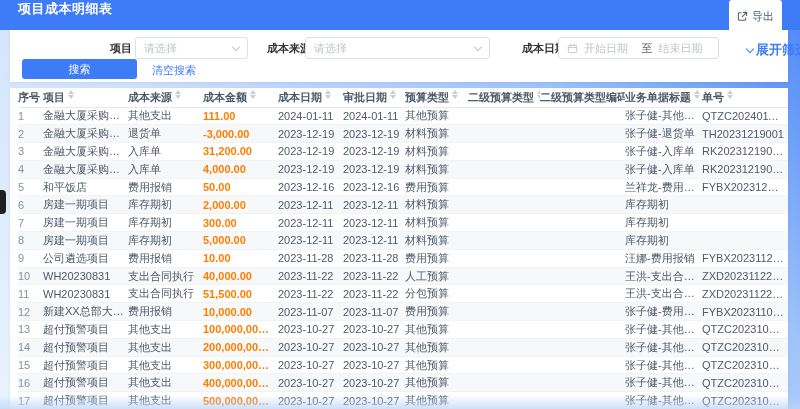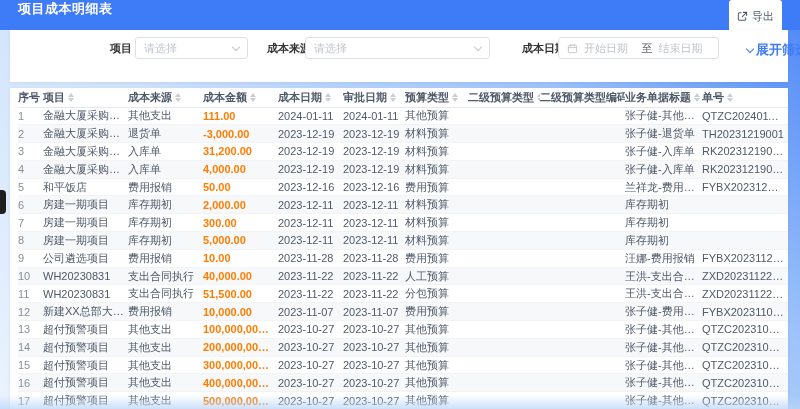--- a/index.html
+++ b/index.html
@@ -76,21 +76,21 @@
   th, td {
     text-align:left; font-weight:400; font-size:11px;
     overflow:hidden; white-space:nowrap; text-overflow:ellipsis;
     padding:0 4px 0 0;
   }
   thead th { height:19px; color:#4e5969; font-weight:700; border-bottom:1px solid #e5e8ef; }
   tbody td { height:17.8px; color:#4e5969; border-bottom:1px solid #f2f3f7; }
   tbody tr:nth-child(even) { background:#f7f8fa; }
   td.col-index { color:#86909c; }
   td.col-cost-amount { color:#ff7d00; font-weight:700; }
-  .th-inner { display:inline-flex; align-items:center; gap:3px; max-width:100%;font-family:Liberation Serif, serif; }
+  .th-inner { display:inline-flex; gap:3px; max-width:100%;font-family:Liberation Serif, serif; }
   .sorter { display:inline-flex; flex-direction:column; gap:1px; cursor:pointer; }
   .sorter .up   { width:0;height:0;border:3px solid transparent;border-bottom:4px solid #c9cdd4;border-top:none; }
   .sorter .down { width:0;height:0;border:3px solid transparent;border-top:4px solid #c9cdd4;border-bottom:none; }
   
   .dock-handle {
     position:absolute; left:0; top:190px; width:6px; height:24px;
     background:#1f1f1f; border-radius:0 4px 4px 0;
   }
   .bottom-fade {
     position:absolute; left:0; right:0; bottom:0; height:14px;
@@ -140,20 +140,24 @@
       <span class="dr-sep">至</span>
       <span class="dr-end">结束日期</span>
     </div>
 
     <span class="expand-link">
       <span class="chev-blue"></span>
       <span>展开筛选</span>
     </span>
   </div>
 
+  <div class="btn-row">
+    <button class="search-btn">搜索</button>
+    <span class="clear-link">清空搜索</span>
+  </div>
 </div>
 
 <div class="table-card">
   <table>
     <colgroup>
         <col style="width: 25px;">
         <col style="width: 85px;">
         <col style="width: 75px;">
         <col style="width: 75px;">
         <col style="width: 65px;">

